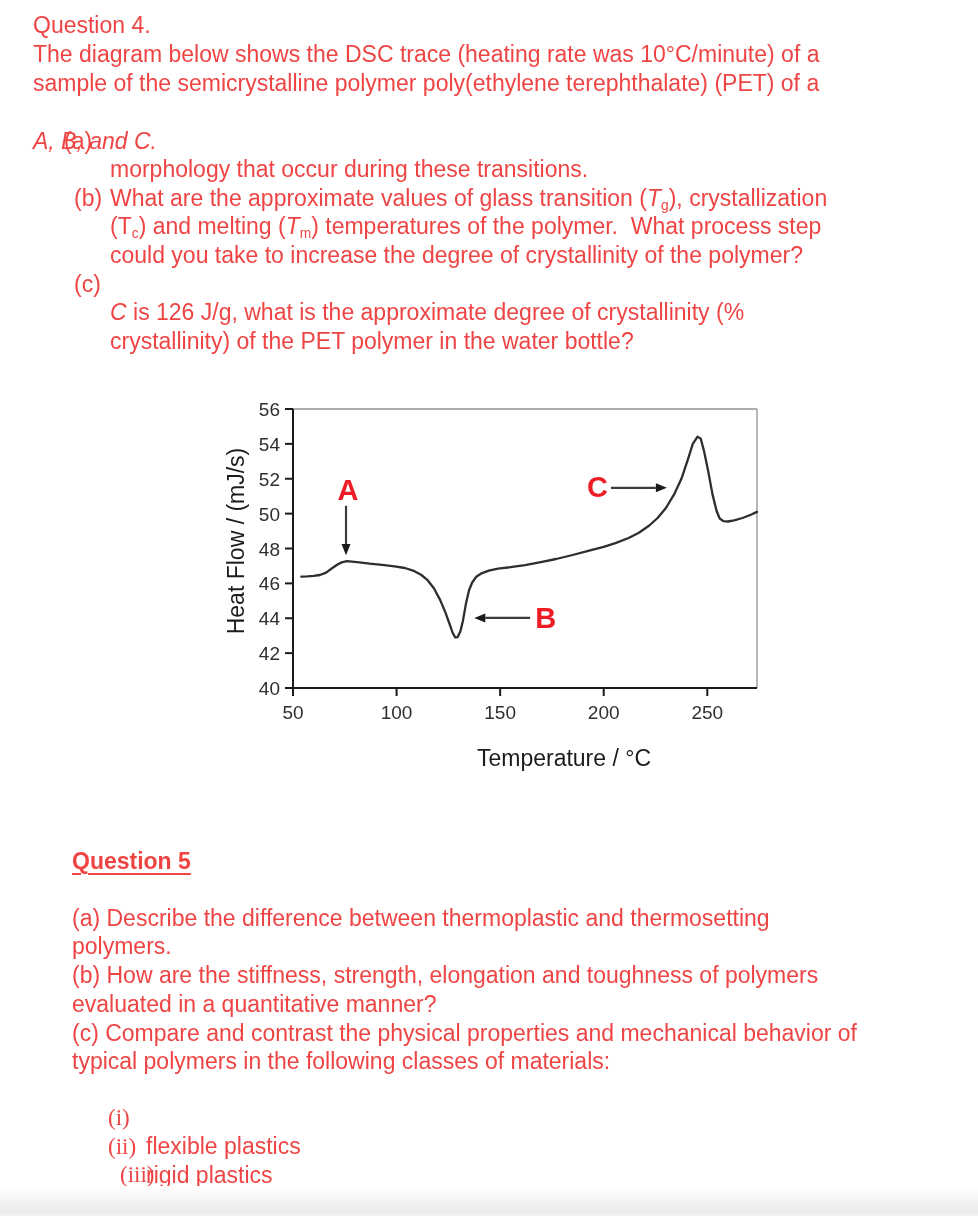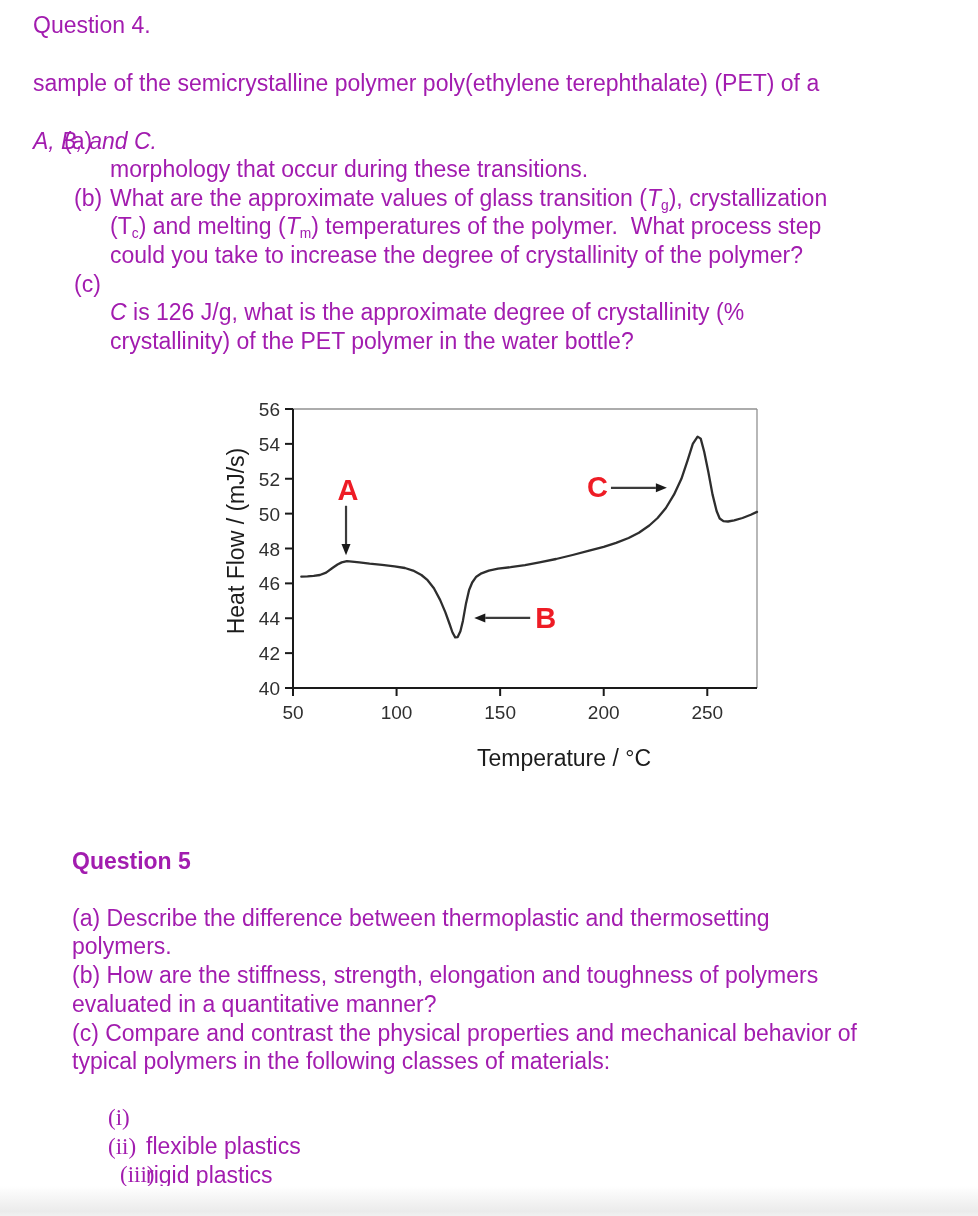--- a/index.html
+++ b/index.html
@@ -9,25 +9,26 @@
     background:#ffffff;
     font-family:"Liberation Sans",sans-serif;
     color:#121212;
     overflow:hidden;
   }
   .ln{
     position:absolute;
     font-size:23px;
     line-height:28px;
     white-space:pre;
-    color:#a21caf;
+    color:#ef4444;
   }
   .it{font-style:italic;}
   .q5-title{
     font-weight:bold;
+    text-decoration:underline;
     text-decoration-thickness:2px;
     text-underline-offset:4px;
   }
   .serif-num{font-family:"Liberation Serif",serif;}
   .runs span.sub{font-size:0.6em;vertical-align:-0.28em;}
   .runs span.i{font-style:italic;}
   #chart-svg{position:absolute;left:215px;top:390px;}
   .tick{font:19px "Liberation Sans",sans-serif;fill:#2f2f2f;}
   .ann{font:bold 29px "Liberation Sans",sans-serif;}
   .axis-label{
@@ -42,20 +43,21 @@
     position:absolute;left:0;bottom:0;width:978px;height:30px;
     background:linear-gradient(180deg,#ffffff 0%,#ebebeb 85%,#f1f1f1 100%);
   }
 </style>
 </head>
 <body>
 
 <div id="page">
 
   <div class="ln" style="left:33px;top:11px">Question 4.</div>
+  <div class="ln" style="left:33px;top:40px">The diagram below shows the DSC trace (heating rate was 10°C/minute) of a</div>
   <div class="ln" style="left:33px;top:69px">sample of the semicrystalline polymer poly(ethylene terephthalate) (PET) of a</div>
 
   <div class="ln it" style="left:33px;top:127px">A, B, and C.</div>
   <div class="ln" style="left:64px;top:127px">(a)</div>
   <div class="ln" style="left:110px;top:155px">morphology that occur during these transitions.</div>
 
   <div class="ln" style="left:74px;top:184px">(b)</div>
   <div class="ln runs" style="left:110px;top:184px"><span>What are the approximate values of glass transition (</span><span class="i">T</span><span class="sub">g</span><span>), crystallization</span></div>
   <div class="ln runs" style="left:110px;top:212px"><span>(T</span><span class="sub">c</span><span>) and melting (</span><span class="i">T</span><span class="sub">m</span><span>) temperatures of the polymer.&nbsp; What process step</span></div>
   <div class="ln" style="left:110px;top:241px">could you take to increase the degree of crystallinity of the polymer?</div>

